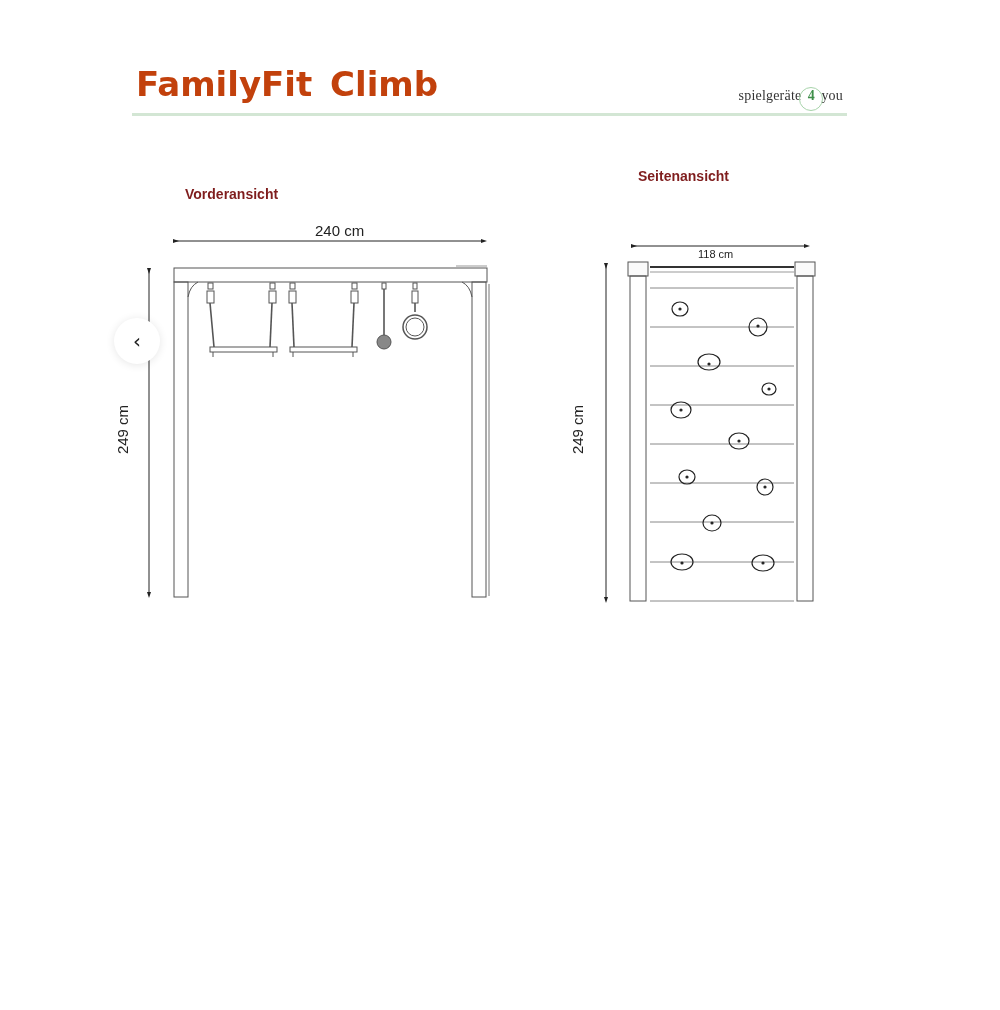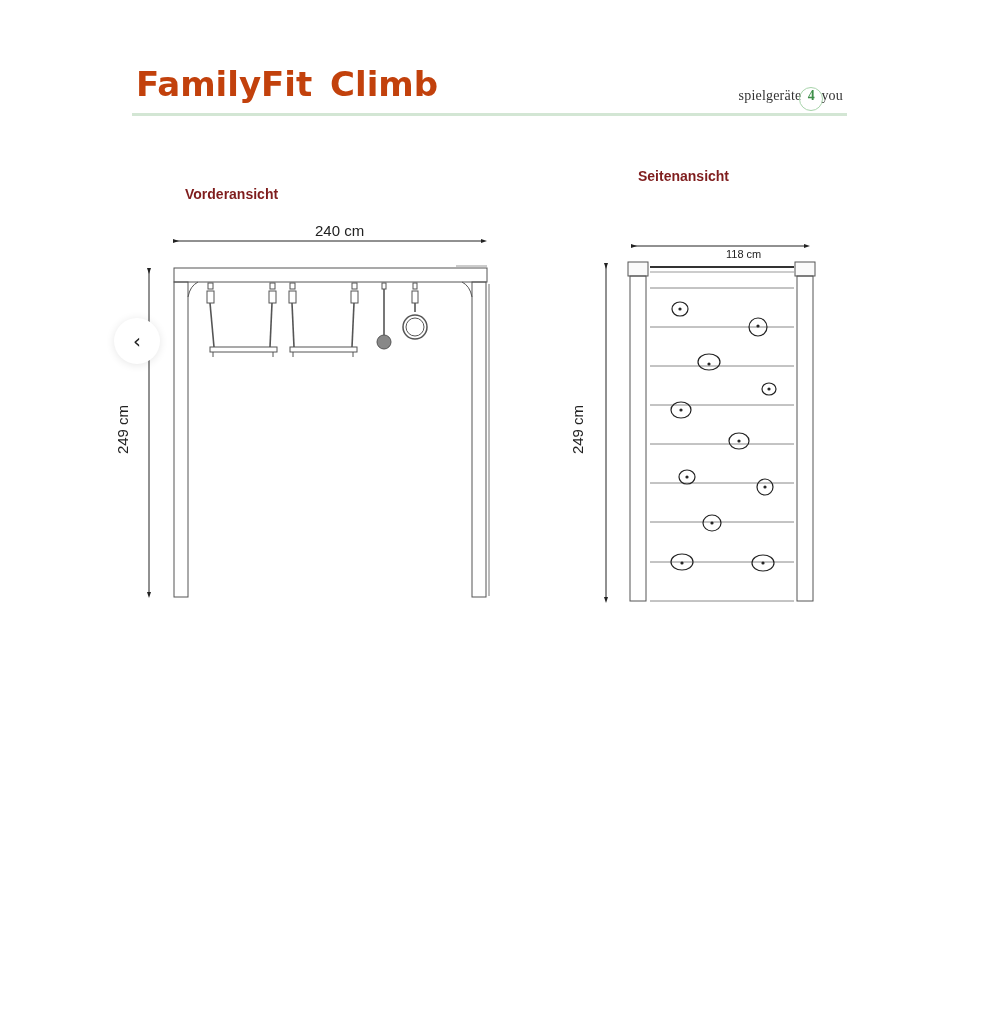--- a/index.html
+++ b/index.html
@@ -135,18 +135,18 @@
       <ellipse cx="682" cy="562" rx="11" ry="8"></ellipse>
         <circle cx="682" cy="563" r="1" fill="#222"></circle>
       <ellipse cx="763" cy="563" rx="11" ry="8"></ellipse>
         <circle cx="763" cy="563" r="1" fill="#222"></circle>
     </g>
   </g>
 </svg>
 
 <div class="dim-label" style="left:315px; top:222px; font-size:15px;text-align:center;">240 cm</div>
 <div class="dim-label" style="left:98px; top:421px; font-size:15px; transform:rotate(-90deg); transform-origin:center;">249 cm</div>
-<div class="dim-label" style="left:726px; top:248px; font-size:11px;">118 cm</div>
+<div class="dim-label" style="left:698px; top:248px; font-size:11px;">118 cm</div>
 <div class="dim-label" style="left:553px; top:421px; font-size:15px; transform:rotate(-90deg); transform-origin:center;">249 cm</div>
 
 <div class="nav-btn">
   <span>‹</span>
 </div>
 
 </body></html>

